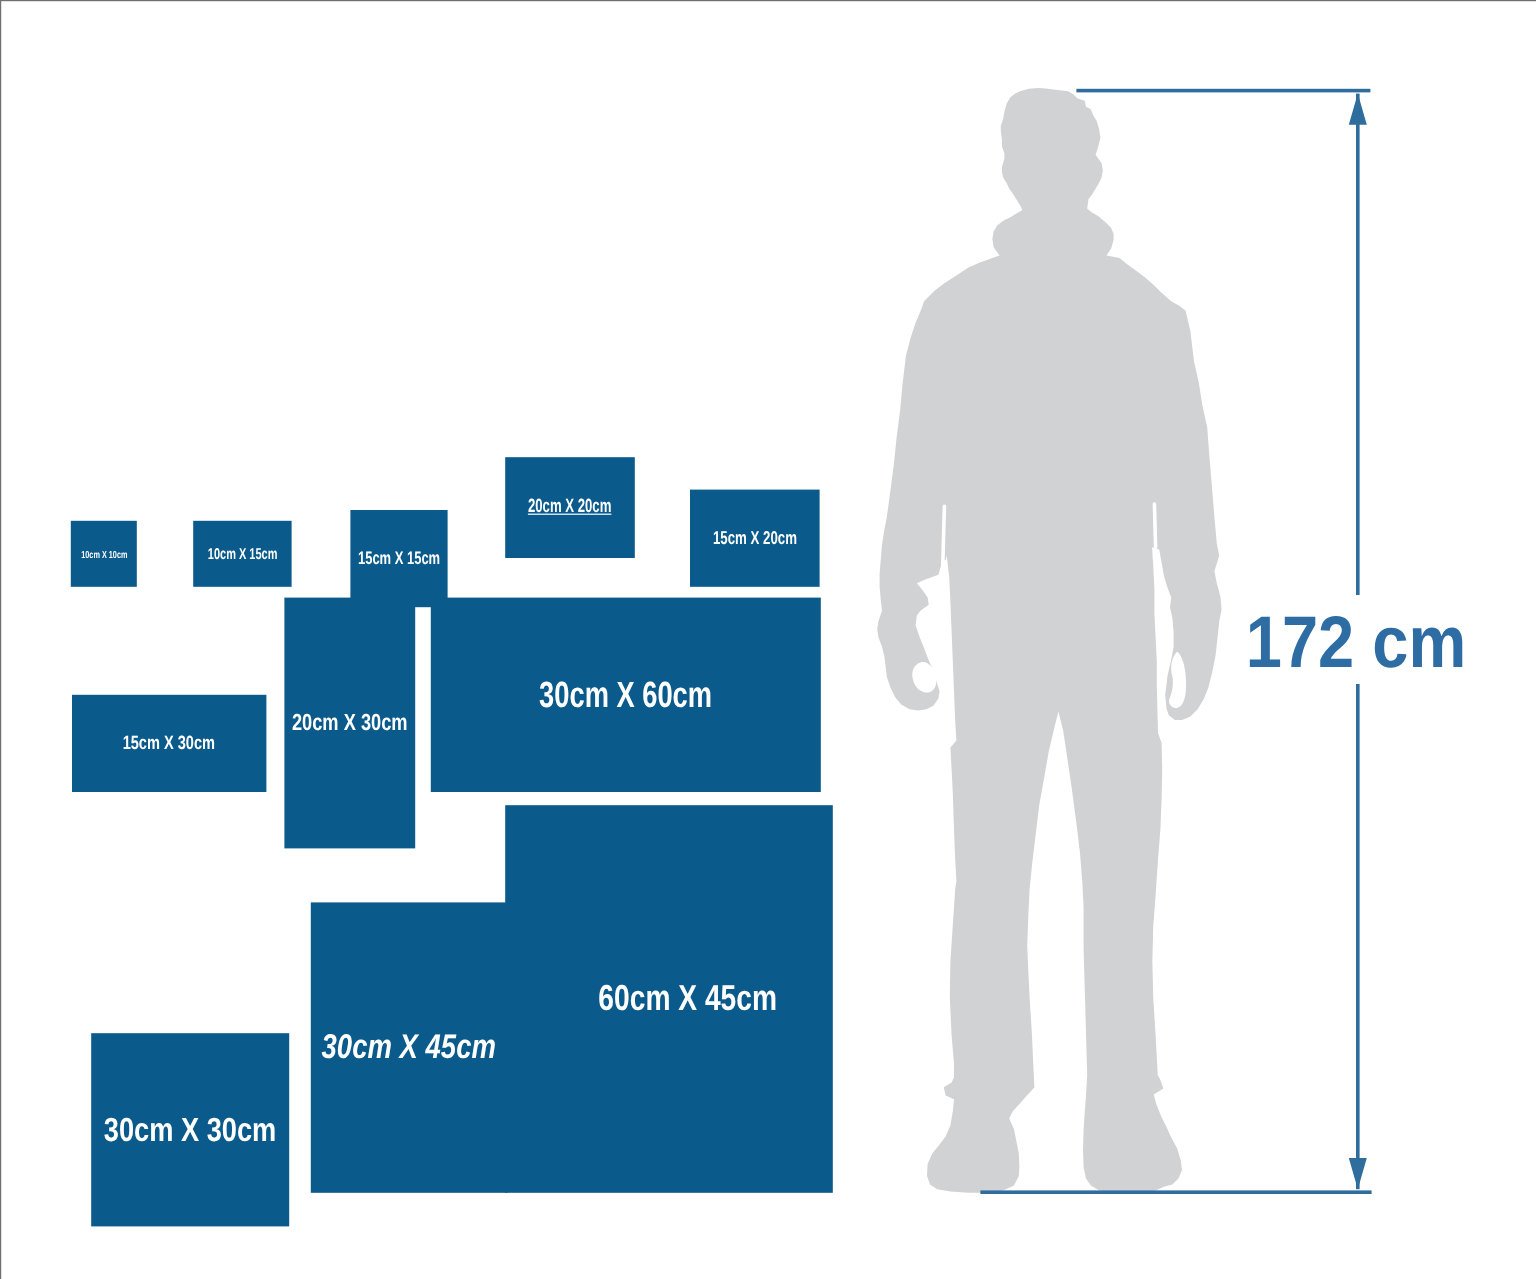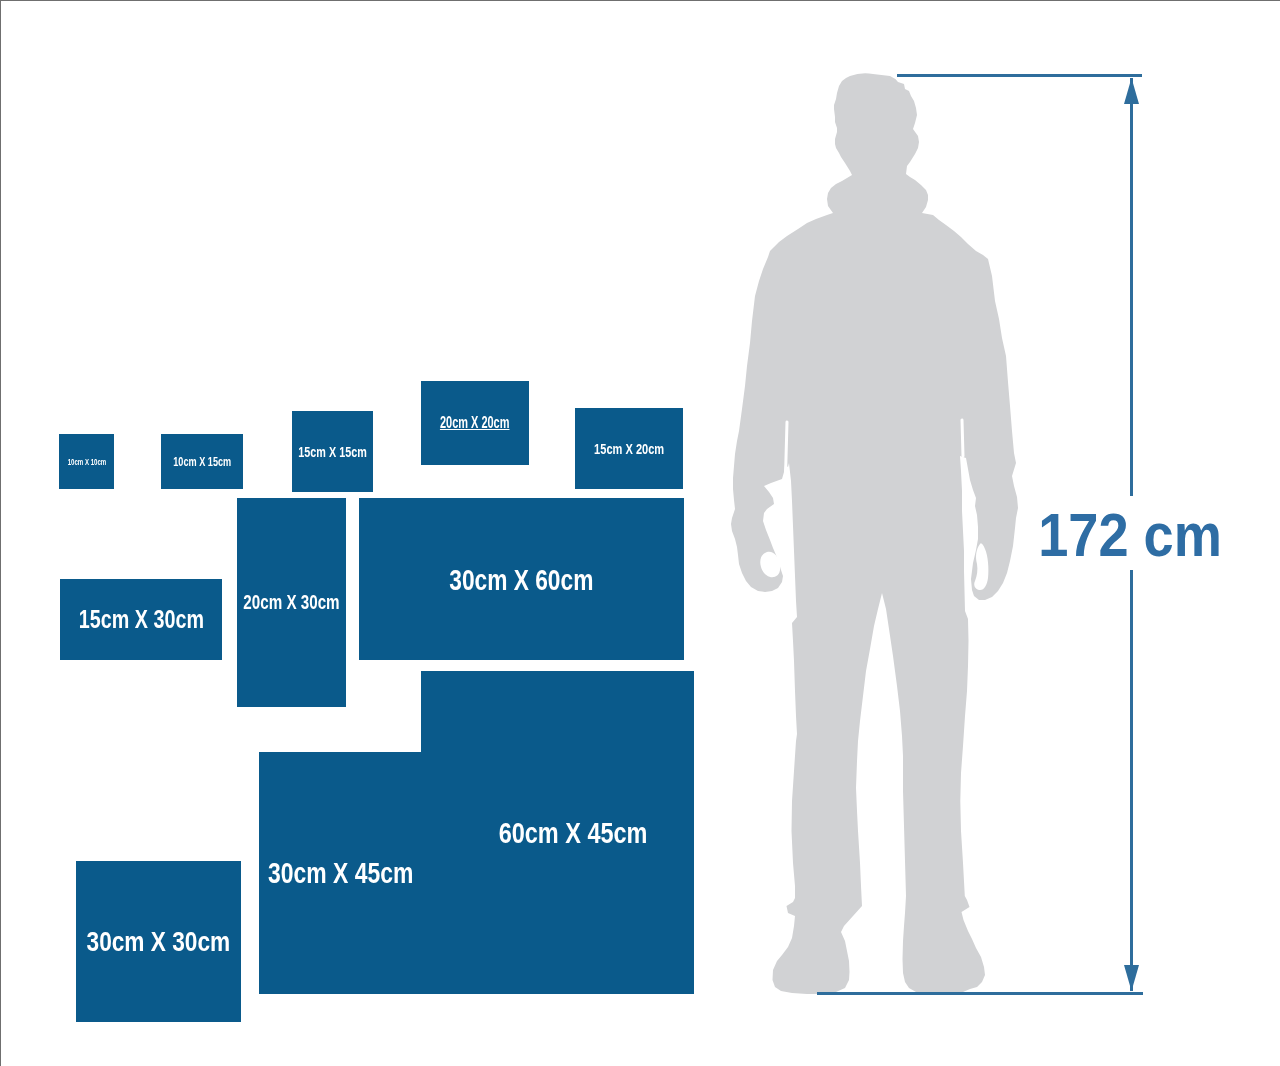--- a/index.html
+++ b/index.html
@@ -19,49 +19,49 @@
 <body>
 
 <div class="r" style="left:58px;top:433px;width:55px;height:55px;font-size:8.5px;">
     <span style="transform:scaleX(0.715)">10cm X 10cm</span>
   </div>
 
 <div class="r" style="left:160px;top:433px;width:82px;height:55px;font-size:13px;">
     <span style="transform:scaleX(0.704)">10cm X 15cm</span>
   </div>
 
-<div class="r" style="left:291px;top:410px;width:81px;height:81px;font-size:15px;">
+<div class="r" style="left:291px;top:424px;width:81px;height:81px;font-size:15px;">
     <span style="transform:scaleX(0.72)">15cm X 15cm</span>
   </div>
 
 <div class="r" style="left:420px;top:380px;width:108px;height:84px;font-size:16px;text-decoration:underline;">
     <span style="transform:scaleX(0.686)">20cm X 20cm</span>
   </div>
 
 <div class="r" style="left:574px;top:407px;width:108px;height:81px;font-size:15.5px;">
     <span style="transform:scaleX(0.713)">15cm X 20cm</span>
   </div>
 
 <div class="r" style="left:236px;top:497px;width:109px;height:209px;font-size:19.4px;">
     <span style="transform:scaleX(0.784)">20cm X 30cm</span>
   </div>
 
 <div class="r" style="left:358px;top:497px;width:325px;height:162px;font-size:30.4px;text-align:right;">
     <span style="transform:scaleX(0.748)">30cm X 60cm</span>
   </div>
 
-<div class="r" style="left:59px;top:578px;width:162px;height:81px;font-size:26px;">
+<div class="r" style="left:59px;top:578px;width:162px;height:81px;font-size:16px;">
     <span style="transform:scaleX(0.759)">15cm X 30cm</span>
   </div>
 
 <div class="r" style="left:75px;top:832px;width:165px;height:161px;font-size:27.9px;margin-top:28px;">
     <span style="transform:scaleX(0.813)">30cm X 30cm</span>
   </div>
 
-<div class="r" style="left:258px;top:751px;width:164px;height:242px;font-size:28.6px;">
+<div class="r" style="left:258px;top:751px;width:164px;height:242px;font-size:28.6px;font-style:italic;">
     <span style="transform:scaleX(0.802)">30cm X 45cm</span>
   </div>
 
 <div class="r" style="left:420px;top:670px;width:241px;height:323px;font-size:30px;padding-left:32px;">
     <span style="transform:scaleX(0.783)">60cm X 45cm</span>
   </div>
 
 <svg width="1280" height="1066" viewBox="0 0 1280 1066">
 
   <path fill="#d1d2d4" d="

